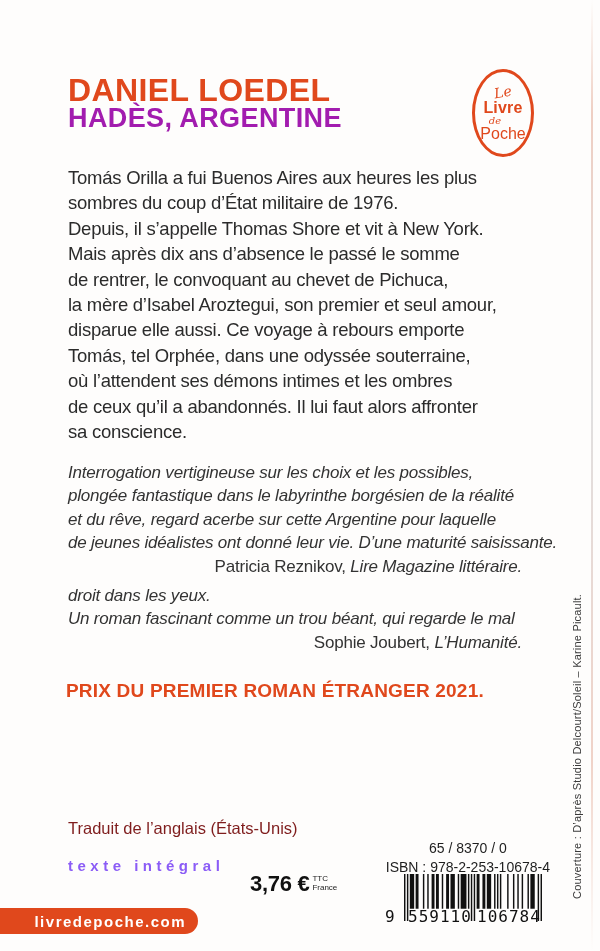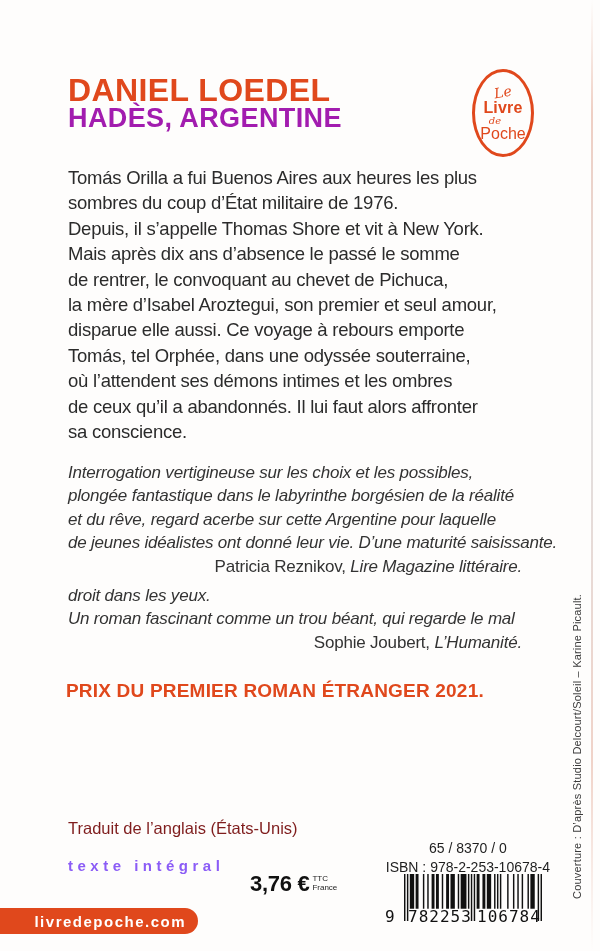--- a/index.html
+++ b/index.html
@@ -221,18 +221,18 @@
         <rect x="75" y="0" width="1" height="34"></rect>
         <rect x="78" y="0" width="1" height="34"></rect>
         <rect x="81" y="0" width="1" height="34"></rect>
         <rect x="85" y="0" width="1" height="34"></rect>
         <rect x="87" y="0" width="3" height="34"></rect>
         <rect x="92" y="0" width="1" height="46"></rect>
         <rect x="94" y="0" width="1" height="46"></rect>
       </svg>
   </div>
   <span class="bc-digit bc-first">9</span>
-  <span class="bc-digit bc-left">782253</span>
+  <span class="bc-digit bc-left">559110</span>
   <span class="bc-digit bc-right">106784</span>
 
   <div class="edge-right"></div>
 
 </div>
 
 </body></html>

